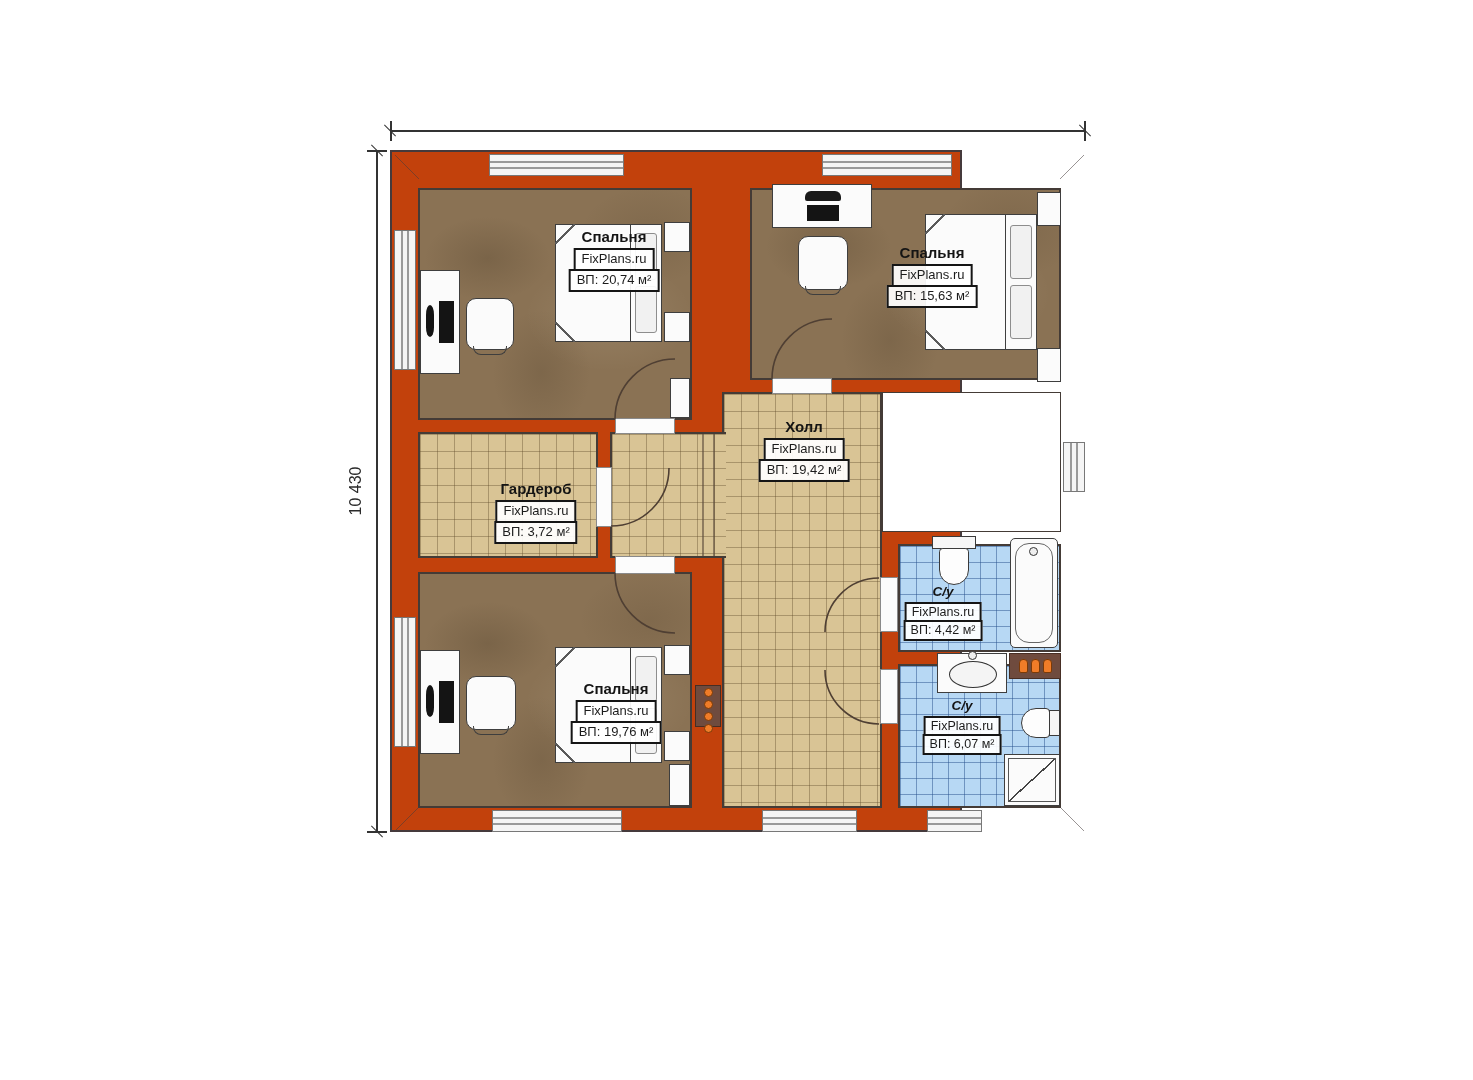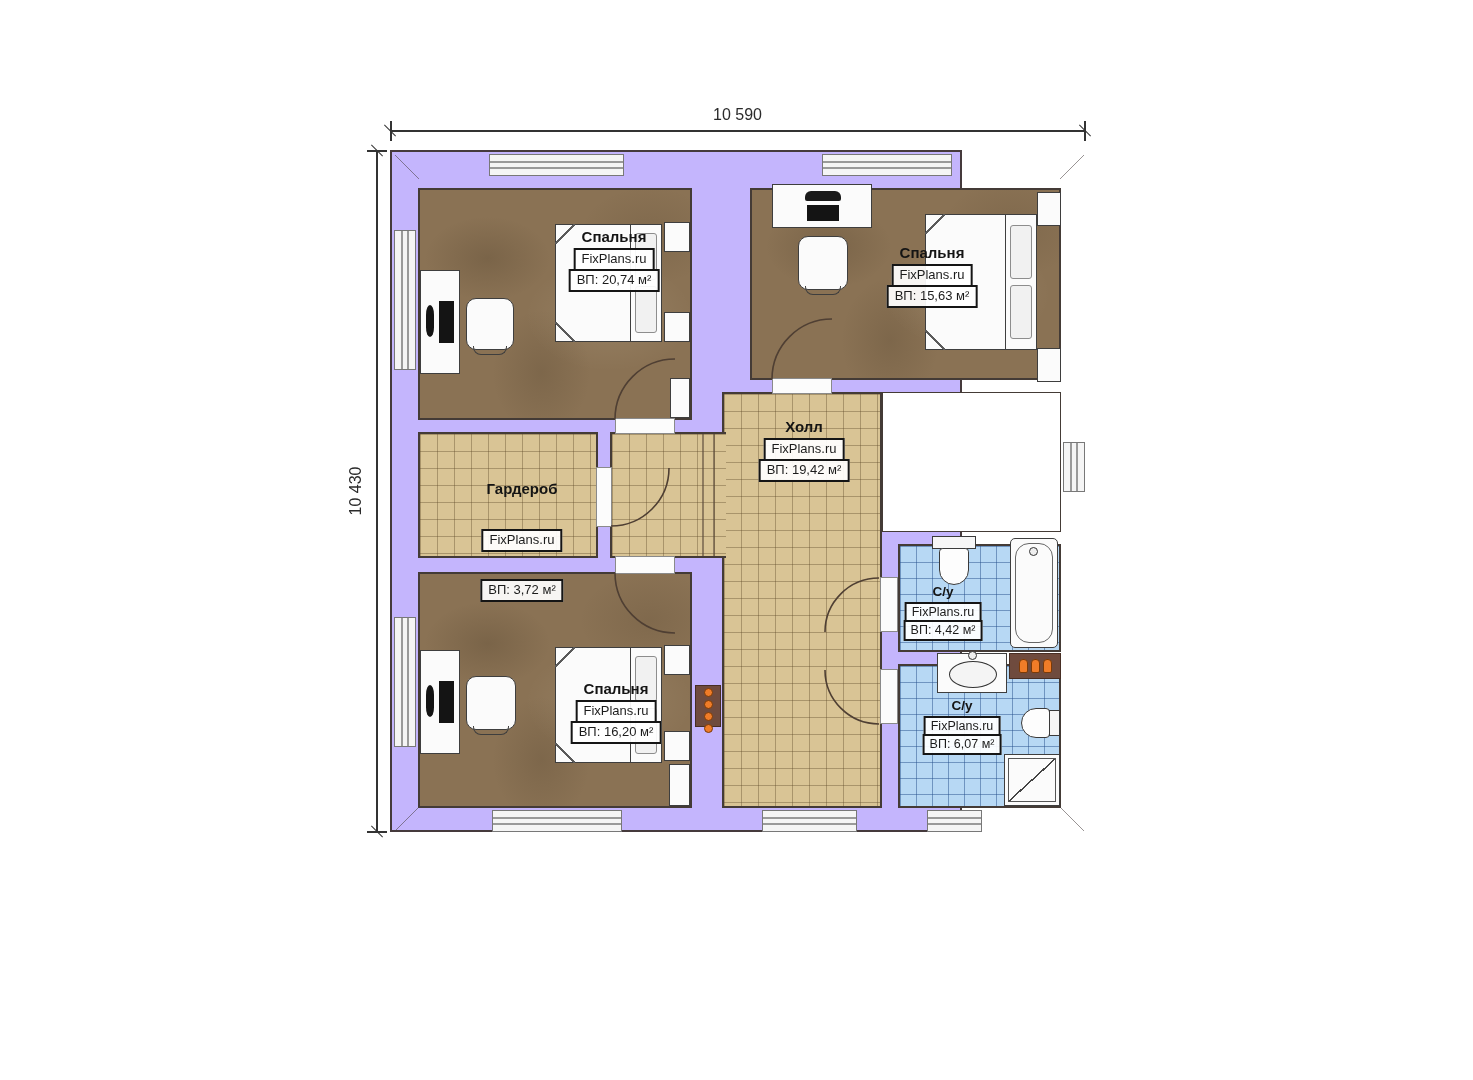--- a/index.html
+++ b/index.html
@@ -1,21 +1,21 @@
 <!DOCTYPE html>
 <html><head>
 <meta charset="utf-8">
 <style>
   html,body{margin:0;padding:0;background:#ffffff;}
   .canvas{position:relative;width:1473px;height:1080px;background:#ffffff;overflow:hidden;
           font-family:"Liberation Sans","DejaVu Sans",sans-serif;}
 
   
   .plan{position:absolute;left:390px;top:150px;width:572px;height:682px;
-        background:#c4b5fd;border:2px solid #453a3c;box-sizing:border-box;}
+        background:#c2410c;border:2px solid #453a3c;box-sizing:border-box;}
 
   
   .room{position:absolute;box-sizing:border-box;border:2px solid #443b36;z-index:1;}
   .floor-wood{background-color:#8a7254;
     background-image:
       radial-gradient(90px 60px at 25% 30%, rgba(58,44,26,.20), transparent 70%),
       radial-gradient(120px 80px at 70% 55%, rgba(255,245,220,.10), transparent 70%),
       radial-gradient(70px 90px at 45% 80%, rgba(58,44,26,.16), transparent 70%),
       radial-gradient(100px 70px at 85% 20%, rgba(58,44,26,.13), transparent 70%);}
   .floor-tile{background-color:#d9c495;
@@ -62,35 +62,34 @@
 
   
   .arcs{position:absolute;left:0;top:0;z-index:4;pointer-events:none;}
 
   
   .room-label{position:absolute;z-index:7;display:flex;flex-direction:column;align-items:center;transform:translateX(-50%);}
   .room-name{font-size:15px;font-weight:700;color:#141414;margin-bottom:3px;white-space:nowrap;}
   .wm-box,.area-box{border:2px solid #151515;background:rgba(255,255,255,.93);color:#1c1c1c;
         font-size:13px;line-height:1.3;padding:1px 6px;white-space:nowrap;}
   .area-box{margin-top:-2px;}
-  .room-label.small .room-name{font-size:13.5px;}
+  .room-label.small .room-name{font-size:13.5px;font-style:italic;}
   .room-label.small .wm-box,.room-label.small .area-box{font-size:12.5px;padding:0 5px;}
 
   
   .dim-label{position:absolute;font-size:16px;color:#2b2b2b;z-index:8;}
   .dim-line{position:absolute;background:#333;z-index:8;}
   .slash{position:absolute;width:16px;height:0;border-top:1.6px solid #333;transform:rotate(45deg);z-index:8;}
   .ext{position:absolute;background:#333;z-index:8;}
 </style>
 </head>
 <body>
 
 <div class="canvas">
 
-  <div class="dim-label" style="left:390px;top:106px;width:695px;text-align:center;">10 590</div>
   <div class="dim-line" style="left:390px;top:130px;width:695px;height:1.5px;"></div>
   <div class="slash" style="left:382px;top:130px;"></div>
   <div class="slash" style="left:1077px;top:130px;"></div>
   <div class="ext" style="left:390px;top:121px;width:1.5px;height:20px;"></div>
   <div class="ext" style="left:1084px;top:121px;width:1.5px;height:20px;"></div>
 
   <div class="dim-label" style="left:311px;top:482px;width:90px;text-align:center;transform:rotate(-90deg);">10 430</div>
   <div class="dim-line" style="left:376px;top:150px;width:1.5px;height:682px;"></div>
   <div class="slash" style="left:369px;top:150px;"></div>
   <div class="slash" style="left:369px;top:831px;"></div>
@@ -233,30 +232,30 @@
       <div class="wm-box">FixPlans.ru</div>
       <div class="area-box">ВП: 15,63 м²</div>
     </div>
 
     <div class="room-label" style="left:412px;top:266px;">
       <div class="room-name">Холл</div>
       <div class="wm-box">FixPlans.ru</div>
       <div class="area-box">ВП: 19,42 м²</div>
     </div>
 
-    <div class="room-label" style="left:130px;top:328px;gap:29px;">
+    <div class="room-label" style="left:144px;top:328px;">
       <div class="room-name">Гардероб</div>
       <div class="wm-box">FixPlans.ru</div>
       <div class="area-box">ВП: 3,72 м²</div>
     </div>
 
     <div class="room-label" style="left:224px;top:528px;">
       <div class="room-name">Спальня</div>
       <div class="wm-box">FixPlans.ru</div>
-      <div class="area-box">ВП: 16,20 м²</div>
+      <div class="area-box">ВП: 19,76 м²</div>
     </div>
 
     <div class="room-label small" style="left:551px;top:432px;">
       <div class="room-name">С/у</div>
       <div class="wm-box">FixPlans.ru</div>
       <div class="area-box">ВП: 4,42 м²</div>
     </div>
 
     <div class="room-label small" style="left:570px;top:546px;">
       <div class="room-name">С/у</div>

